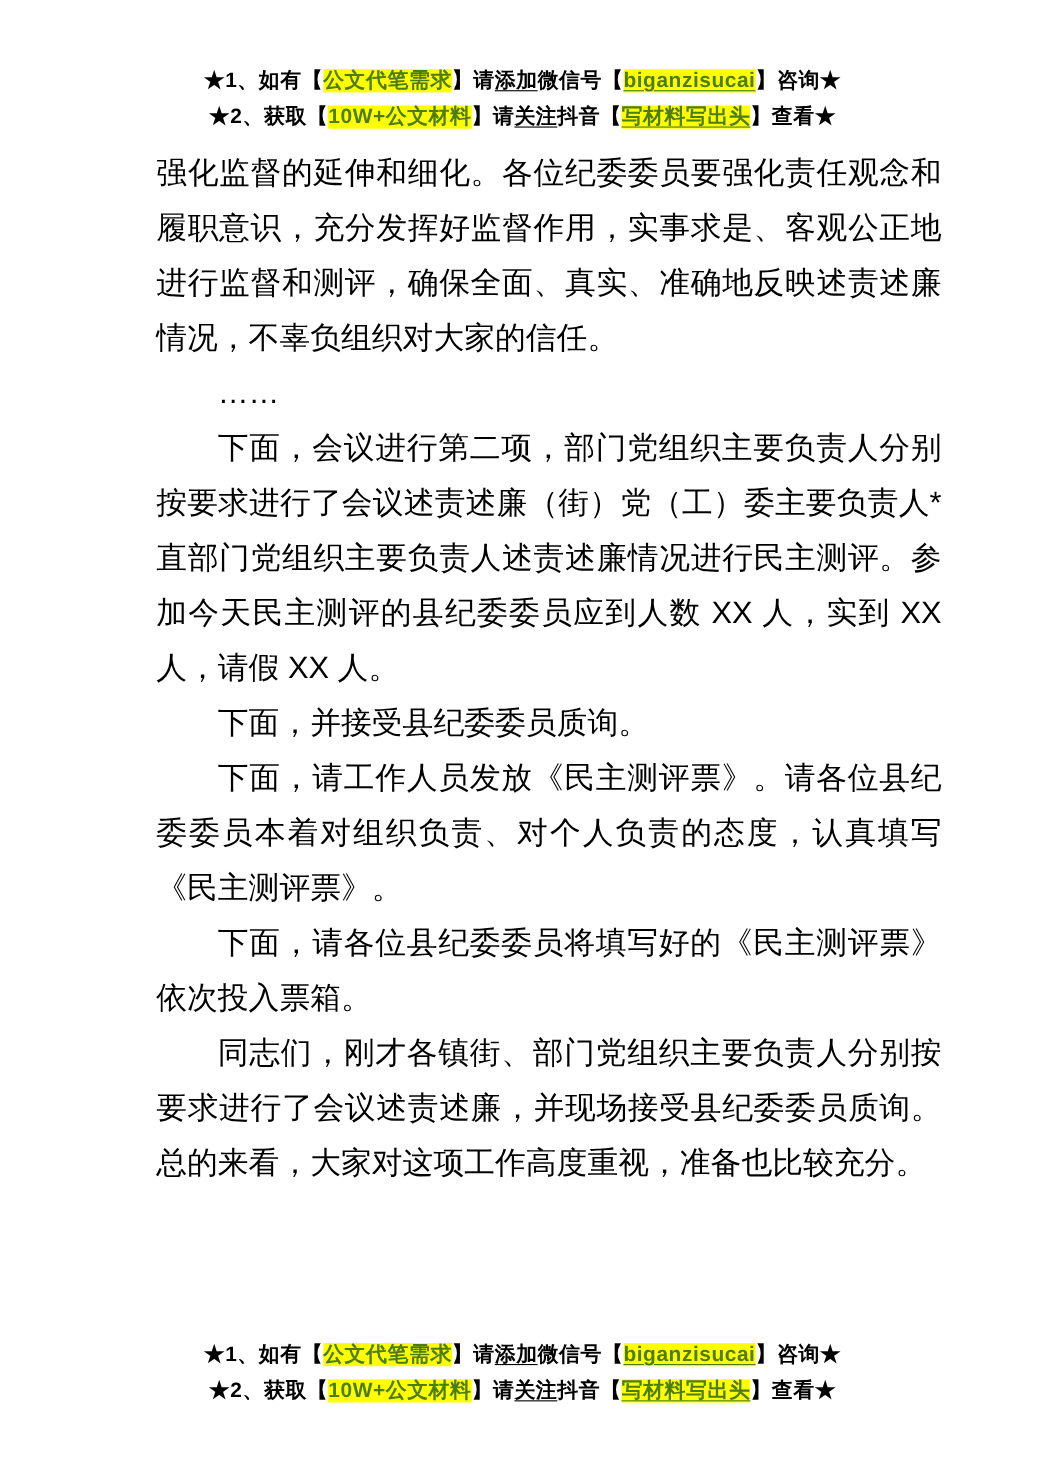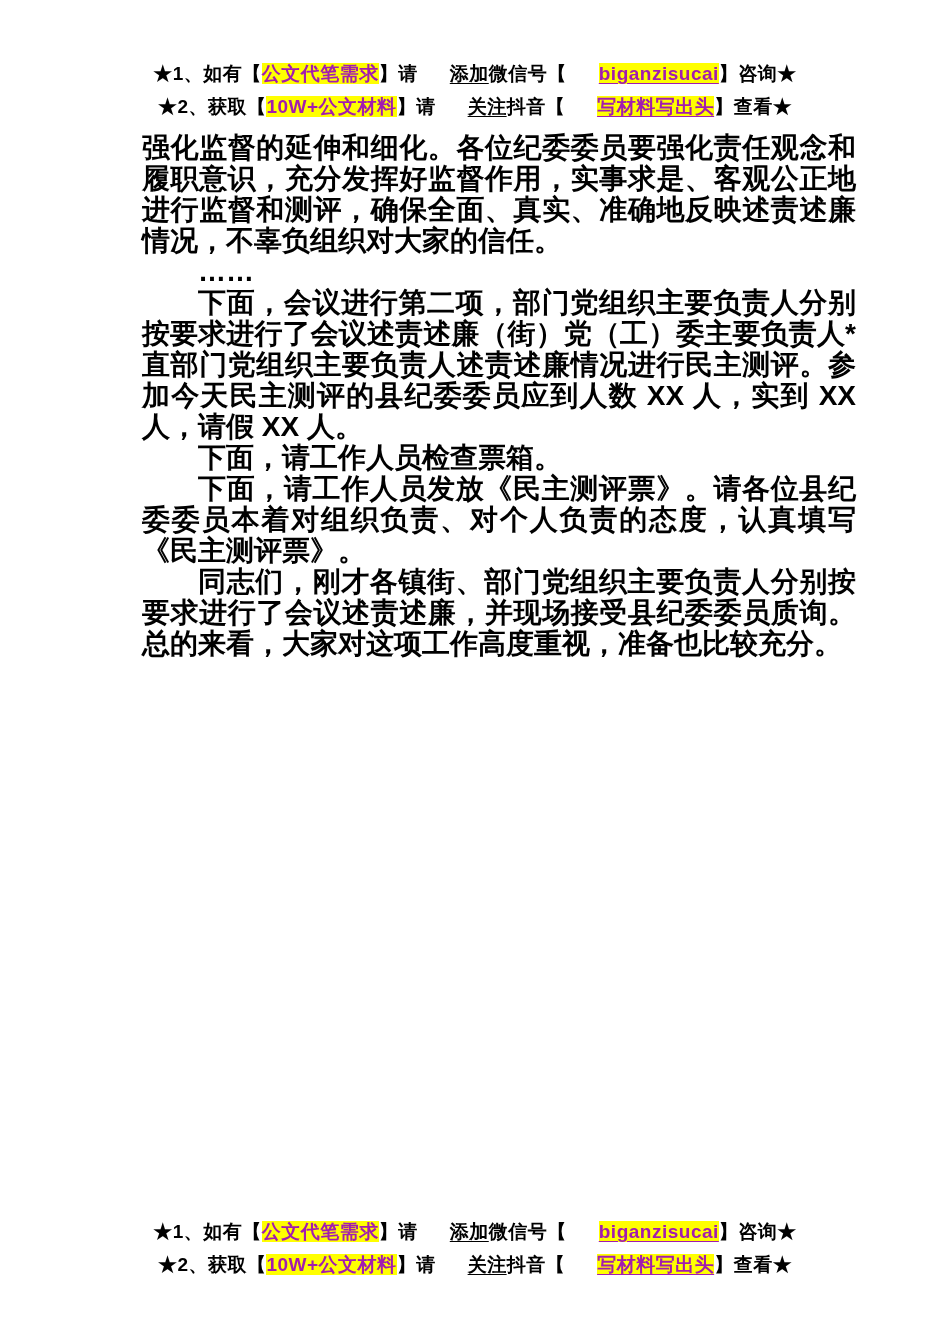--- a/index.html
+++ b/index.html
@@ -19,49 +19,50 @@
     font-weight: bold;
     color: #000000;
     line-height: 33px;
     letter-spacing: 0.5px;
     white-space: nowrap;
   }
   .banner-top { padding-top: 57px; }
   .banner-bottom { position: absolute; left: 0; right: 0; bottom: 63px; }
   .banner-line { height: 33px; }
   .seg { }
-  .seg.hl { background: #ffff00; color: #a21caf; }
-  .seg.u { text-decoration: underline; text-underline-offset: 3px; margin-left: 32px; }
+  .seg.hl { background: #ffff00; color: #4d7c0f; }
+  .seg.u { text-decoration: underline; text-underline-offset: 3px; }
   
   .doc-body {
     margin: 9px 94px 0 142px;
     font-size: 28px;
-    font-weight: 700;
+    font-weight: 400;
     color: #000000;
-    line-height: 31px;
+    line-height: 50px;
     text-align: justify;
   }
   .para { margin: 0; padding: 0; }
   .para.indent { text-indent: 2em; }
 </style>
 </head>
 <body>
 
 <div class="page">
   <header class="banner banner-top">
       <div class="banner-line"><span class="seg">★1、如有【</span><span class="seg hl">公文代笔需求</span><span class="seg">】请</span><span class="seg u">添加</span><span class="seg">微信号【</span><span class="seg hl u">biganzisucai</span><span class="seg">】咨询★</span></div>
       <div class="banner-line"><span class="seg">★2、获取【</span><span class="seg hl">10W+公文材料</span><span class="seg">】请</span><span class="seg u">关注</span><span class="seg">抖音【</span><span class="seg hl u">写材料写出头</span><span class="seg">】查看★</span></div>
     </header>
 
   <main class="doc-body">
       <p class="para">强化监督的延伸和细化。各位纪委委员要强化责任观念和履职意识，充分发挥好监督作用，实事求是、客观公正地进行监督和测评，确保全面、真实、准确地反映述责述廉情况，不辜负组织对大家的信任。</p>
       <p class="para indent">……</p>
       <p class="para indent">下面，会议进行第二项，部门党组织主要负责人分别按要求进行了会议述责述廉（街）党（工）委主要负责人*直部门党组织主要负责人述责述廉情况进行民主测评。参加今天民主测评的县纪委委员应到人数 XX 人，实到 XX 人，请假 XX 人。</p>
-      <p class="para indent">下面，请工作人员检查票箱。</p>
+      <p class="para indent">下面，并接受县纪委委员质询。</p>
       <p class="para indent">下面，请工作人员发放《民主测评票》。请各位县纪委委员本着对组织负责、对个人负责的态度，认真填写《民主测评票》。</p>
+      <p class="para indent">下面，请各位县纪委委员将填写好的《民主测评票》依次投入票箱。</p>
       <p class="para indent">同志们，刚才各镇街、部门党组织主要负责人分别按要求进行了会议述责述廉，并现场接受县纪委委员质询。总的来看，大家对这项工作高度重视，准备也比较充分。</p>
     </main>
 
   <footer class="banner banner-bottom">
       <div class="banner-line"><span class="seg">★1、如有【</span><span class="seg hl">公文代笔需求</span><span class="seg">】请</span><span class="seg u">添加</span><span class="seg">微信号【</span><span class="seg hl u">biganzisucai</span><span class="seg">】咨询★</span></div>
       <div class="banner-line"><span class="seg">★2、获取【</span><span class="seg hl">10W+公文材料</span><span class="seg">】请</span><span class="seg u">关注</span><span class="seg">抖音【</span><span class="seg hl u">写材料写出头</span><span class="seg">】查看★</span></div>
     </footer>
 </div>
 
 </body></html>

